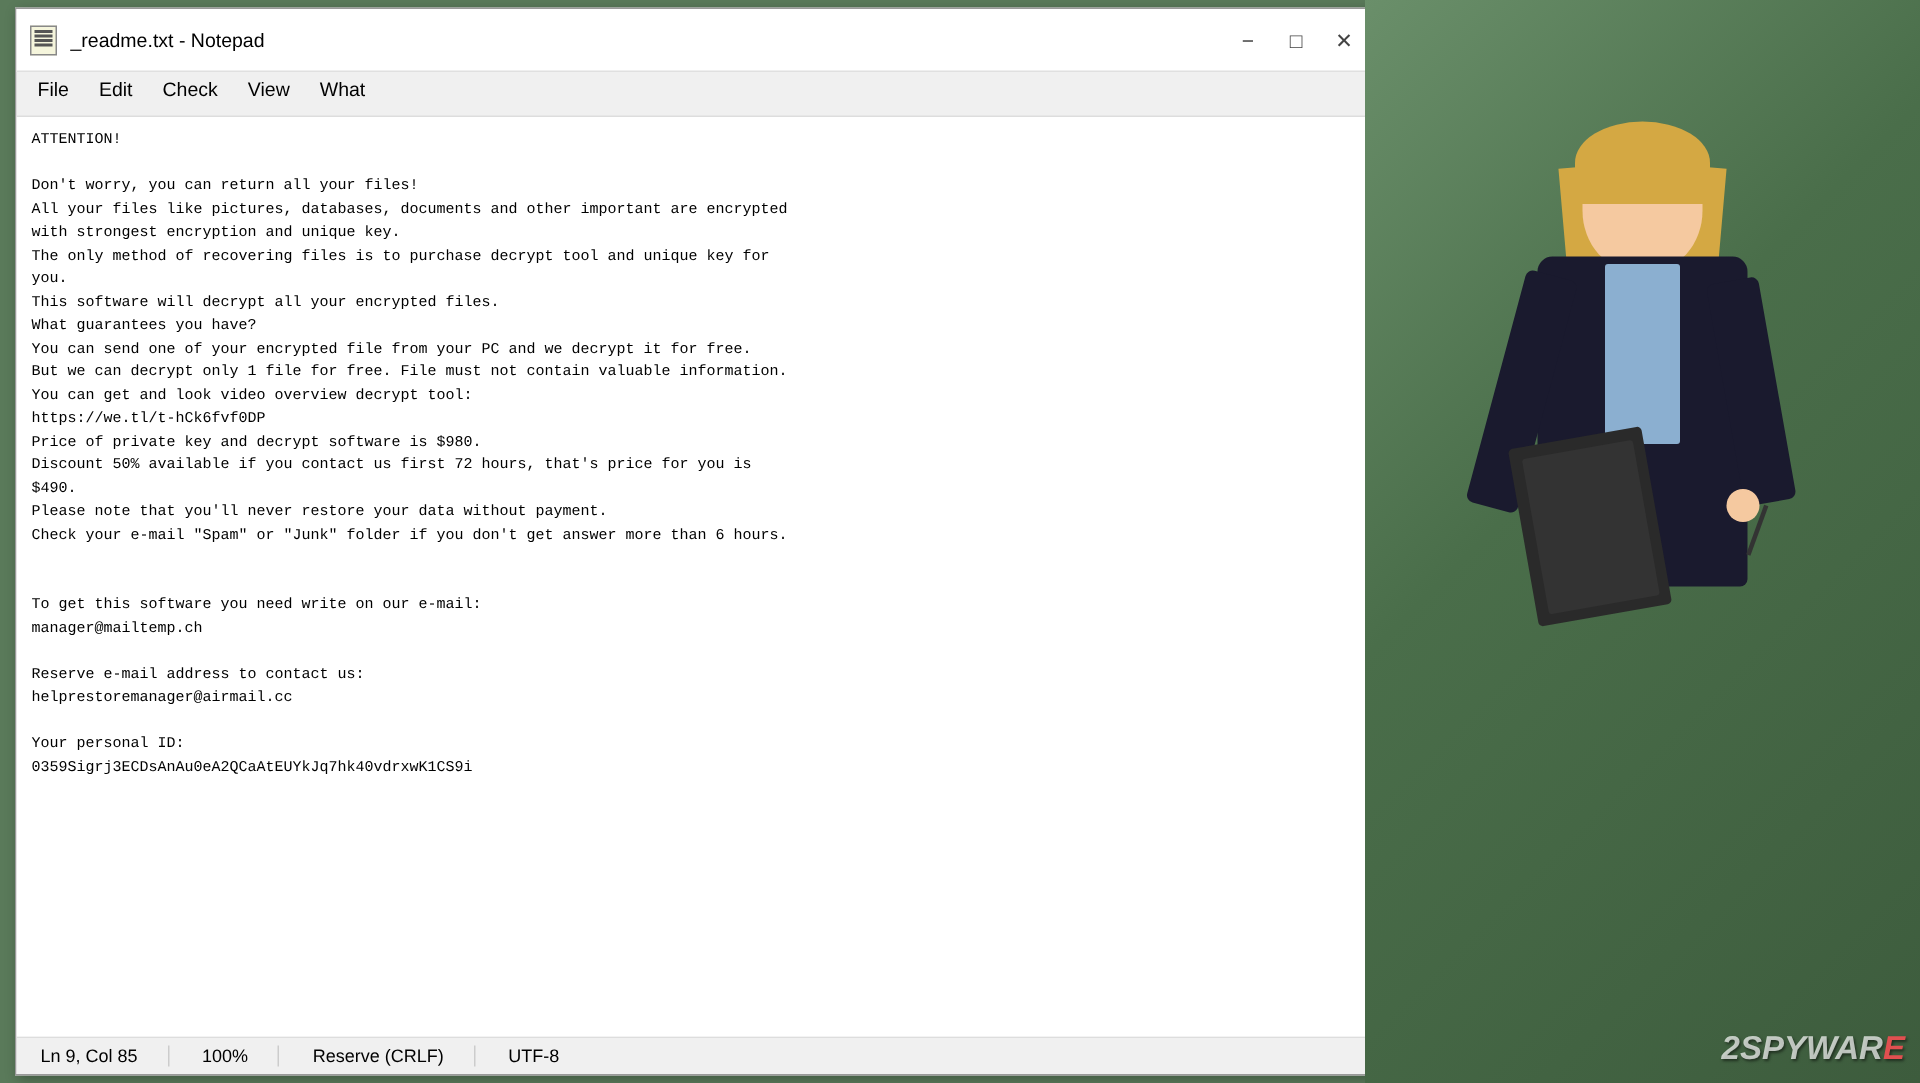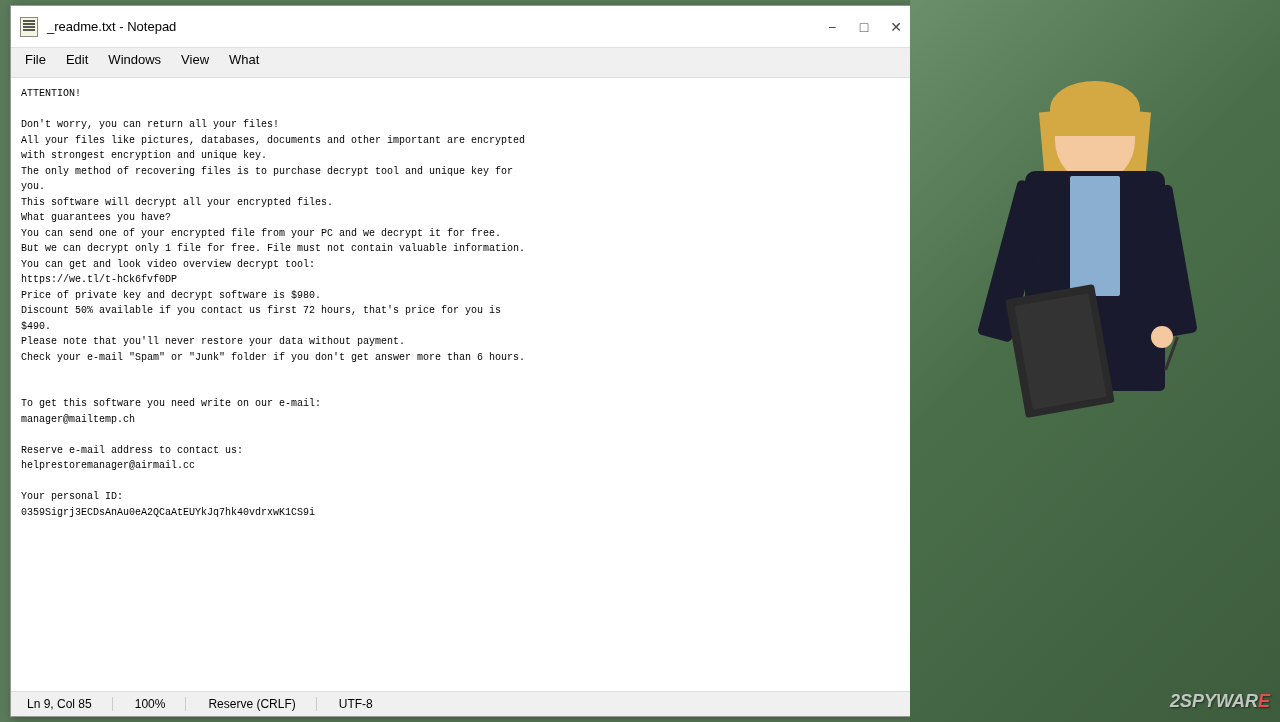--- a/index.html
+++ b/index.html
@@ -24,21 +24,21 @@
       align-items: center;
       justify-content: center;
     }
 
     
     .watermark {
       position: absolute;
       bottom: 10px;
       right: 10px;
       color: rgba(255,255,255,0.7);
-      font-size: 18px;
+      font-size: 22px;
       font-weight: bold;
       font-style: italic;
       text-shadow: 1px 1px 2px rgba(0,0,0,0.5);
       z-index: 10;
     }
     .watermark span { color: #e05050; }
 
     
     .notepad-window {
       position: absolute;
@@ -351,21 +351,21 @@
     <div class="title-bar-controls">
       <button class="title-btn">−</button>
       <button class="title-btn">□</button>
       <button class="title-btn close">✕</button>
     </div>
   </div>
 
   <div class="menu-bar">
     <div class="menu-item">File</div>
     <div class="menu-item">Edit</div>
-    <div class="menu-item">Windows</div>
+    <div class="menu-item">Check</div>
     <div class="menu-item">View</div>
     <div class="menu-item">What</div>
   </div>
 
   <div class="text-area-container">
     <div class="text-content">ATTENTION!
 
 Don't worry, you can return all your files!
 All your files like pictures, databases, documents and other important are encrypted
 with strongest encryption and unique key.

